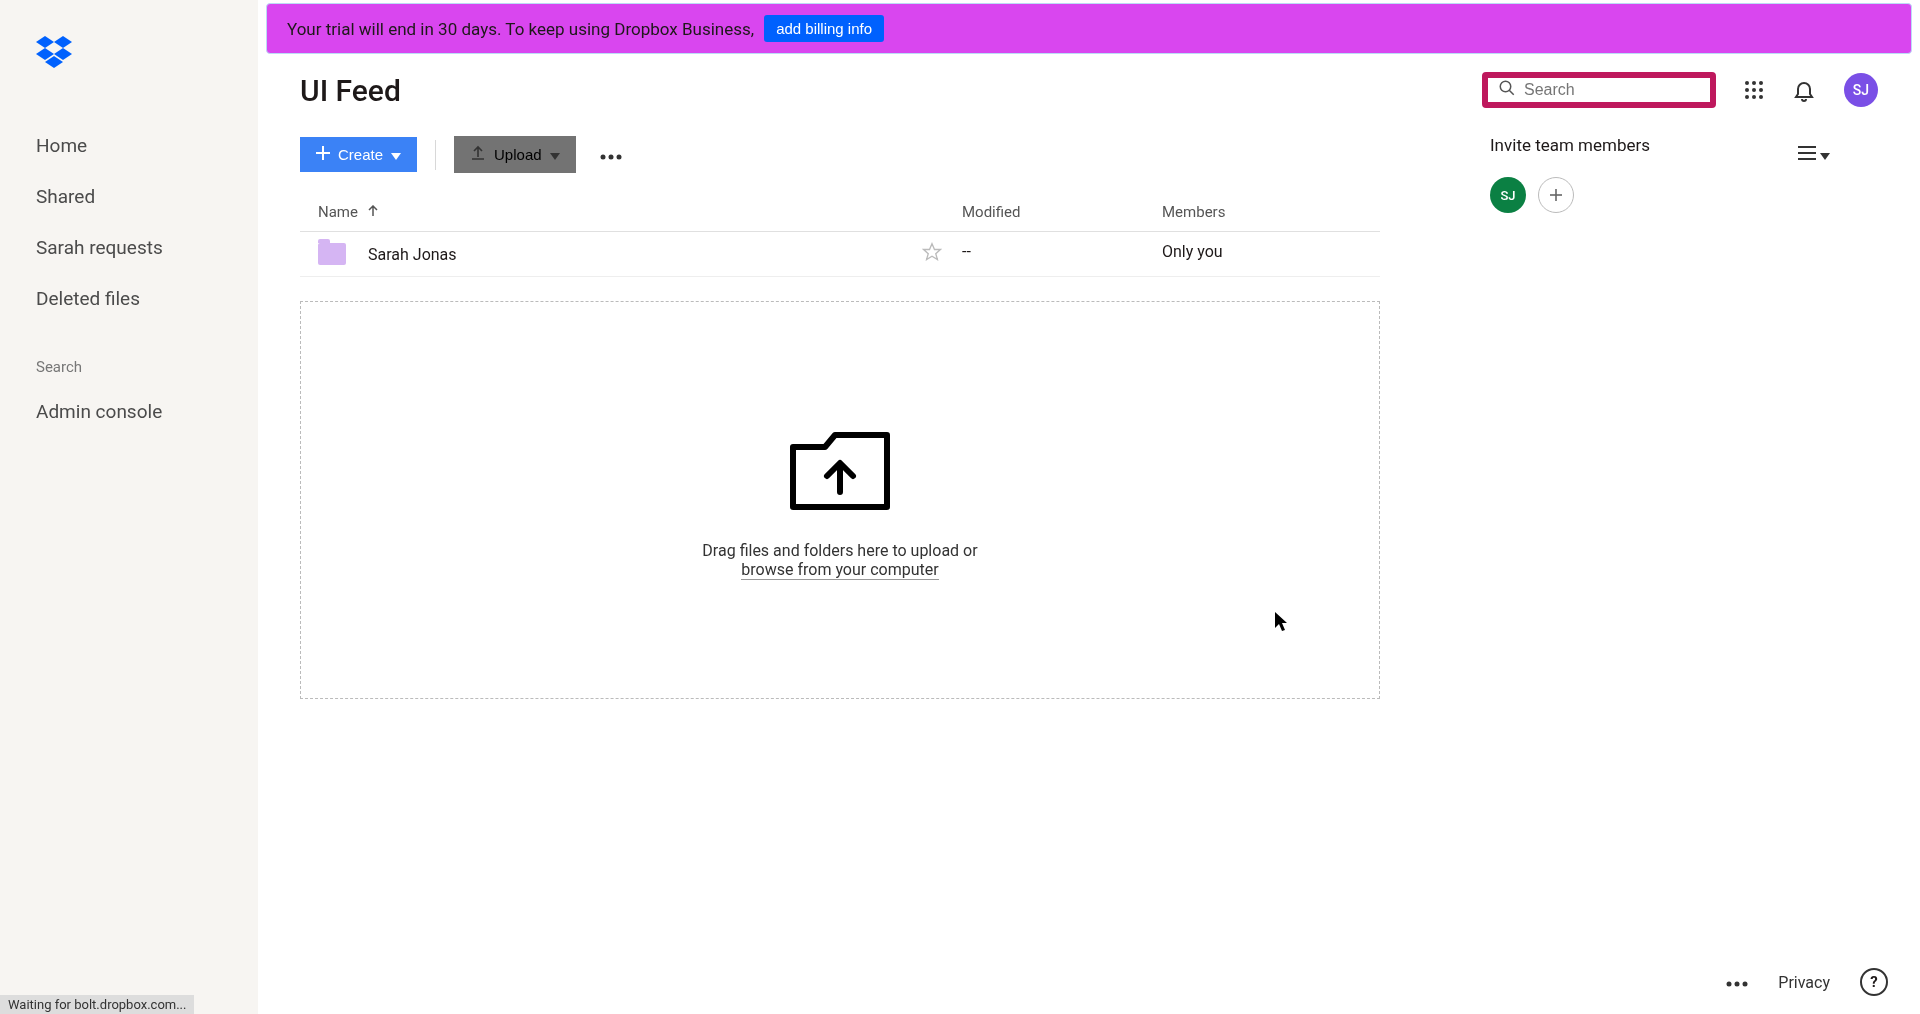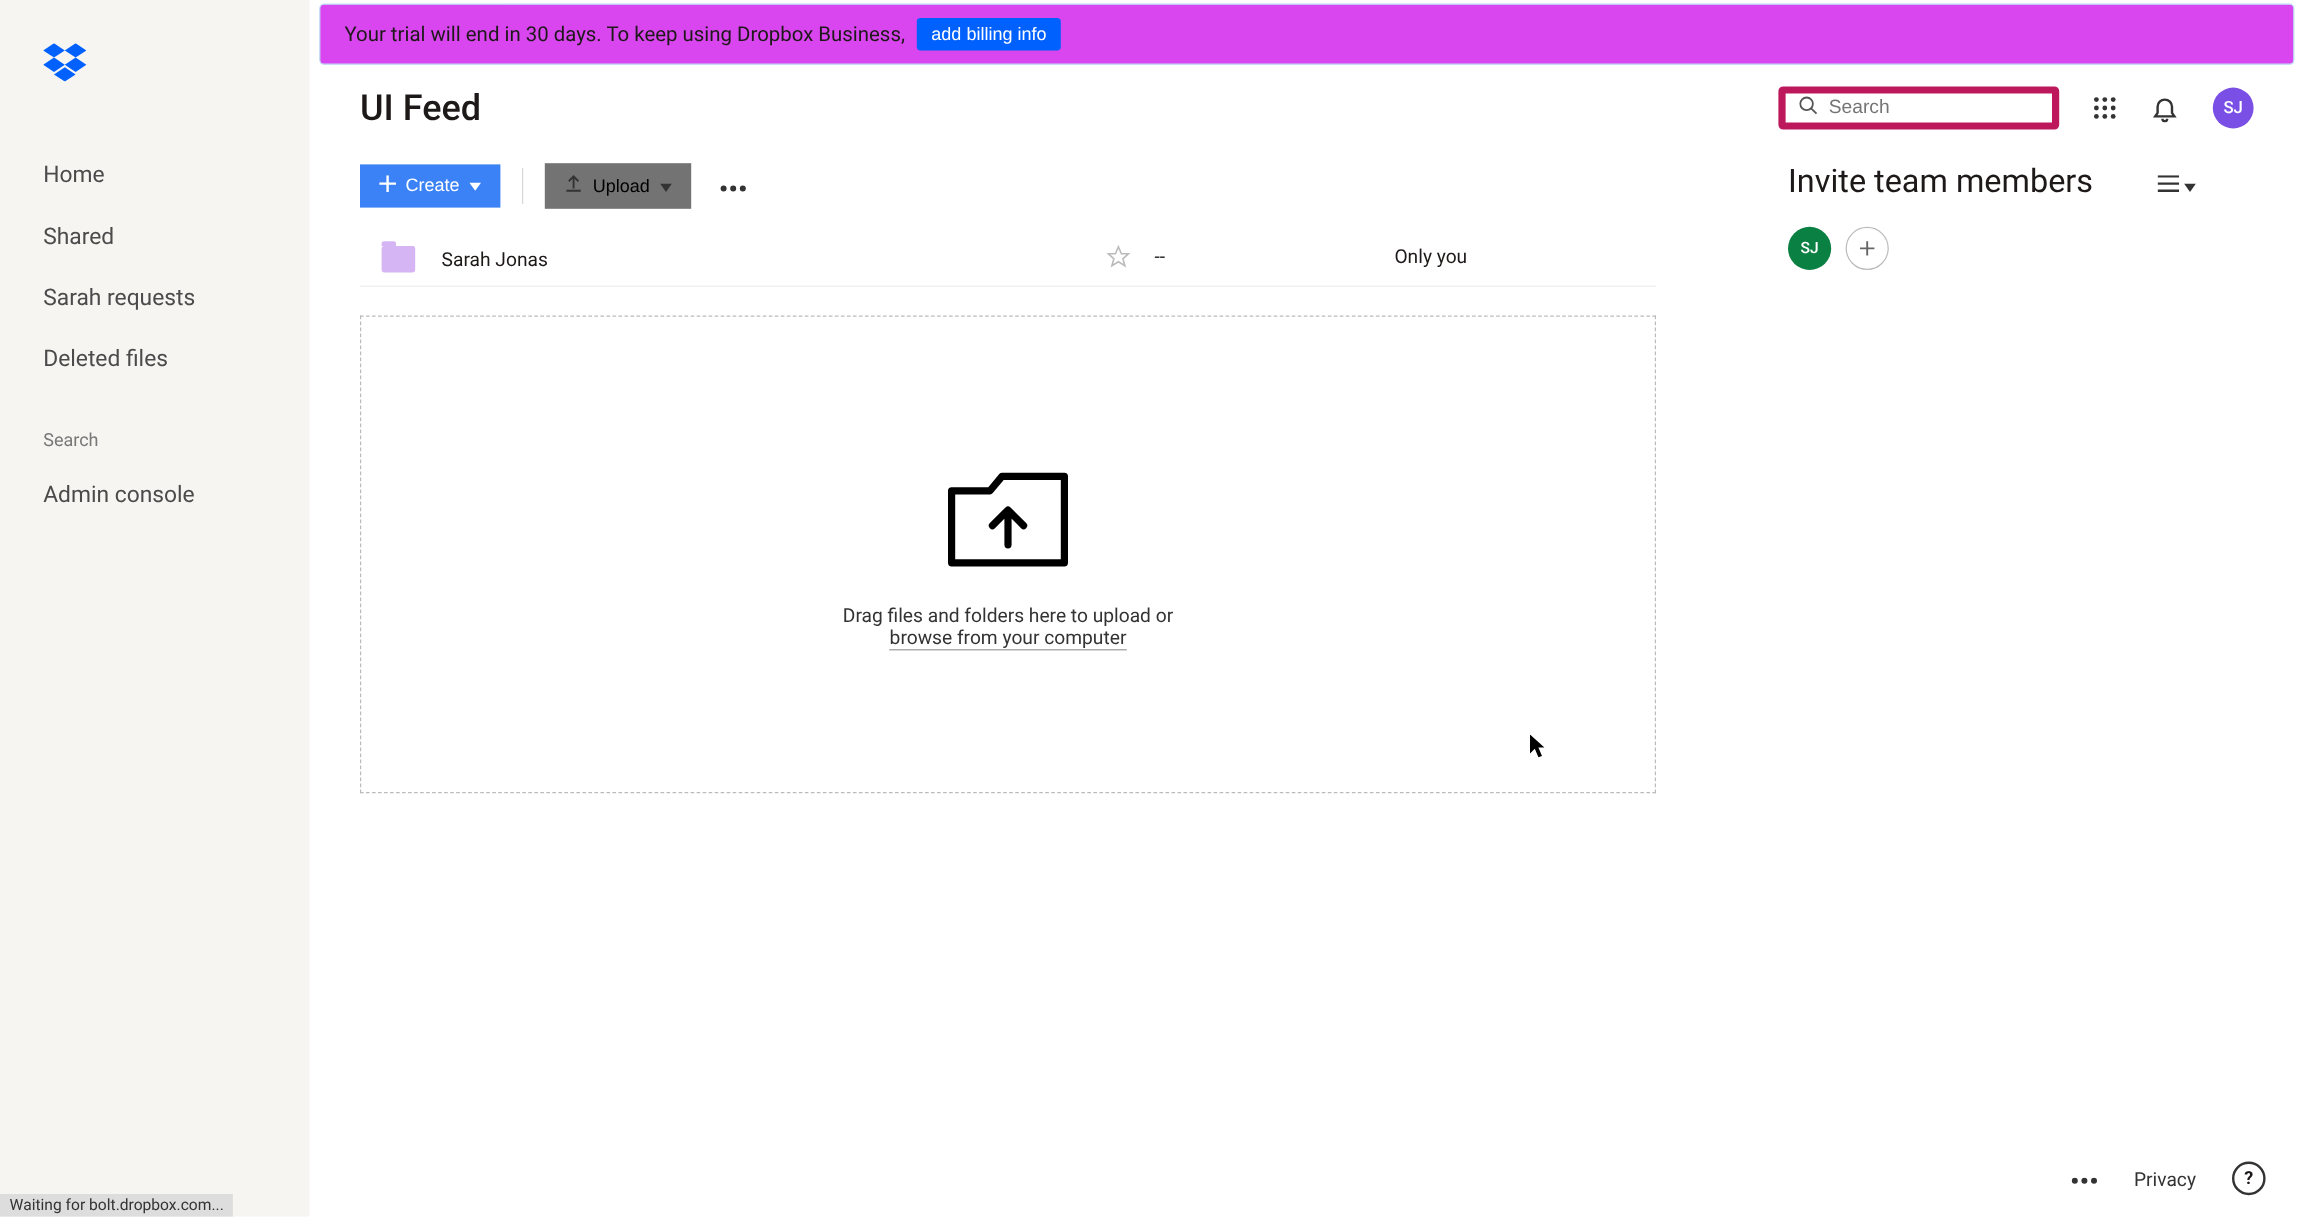--- a/index.html
+++ b/index.html
@@ -127,21 +127,21 @@
 .more-btn { margin-left: 18px; cursor: pointer; padding: 6px; }
 .view-toggle { margin-left: auto; margin-right: 48px; cursor: pointer; display:flex; align-items:center; gap:4px; }
 
 
 .right-panel {
   position: absolute;
   right: 0; top: 135px;
   width: 430px;
   padding-right: 42px;
 }
-.invite-title { font-size: 27px; font-weight: 400; margin-bottom: 22px; }
+.invite-title { font-size: 17px; font-weight: 400; margin-bottom: 22px; }
 .invite-row { display: flex; gap: 12px; }
 .avatar-sm {
   width: 36px; height: 36px; border-radius: 50%;
   background: #0b8043; color: #fff;
   display: flex; align-items: center; justify-content: center;
   font-size: 13px; font-weight: 500;
 }
 .add-member {
   width: 36px; height: 36px; border-radius: 50%;
   border: 1px solid #bbb;
@@ -315,20 +315,30 @@
             <line x1="0" y1="7" x2="18" y2="7"></line>
             <line x1="0" y1="13" x2="18" y2="13"></line>
           </svg></span>
       <span><svg width="10" height="7" viewBox="0 0 10 7" fill="#333">
             <polygon points="0,0 10,0 5,7"></polygon>
           </svg></span>
     </div>
   </div>
 
   <div class="table-wrap">
+    <div class="table-header">
+      <div class="col-name">
+        <span>Name</span>
+        <span><svg width="10" height="12" viewBox="0 0 10 12" stroke="#555" stroke-width="1.5" fill="none">
+              <path d="M5 11V1M1 5l4-4 4 4"></path>
+            </svg></span>
+      </div>
+      <div class="col-mod">Modified</div>
+      <div class="col-mem">Members</div>
+    </div>
     <div class="table-row">
       <div class="col-name">
         <div class="folder-icon"></div>
         <span>Sarah Jonas</span>
         <span class="star">
           <svg width="20" height="20" viewBox="0 0 24 24" fill="none" stroke="#bbb" stroke-width="1.6">
               <polygon points="12,2 15,9 22,9 16.5,14 18.5,21 12,17 5.5,21 7.5,14 2,9 9,9"></polygon>
             </svg>
         </span>
       </div>

